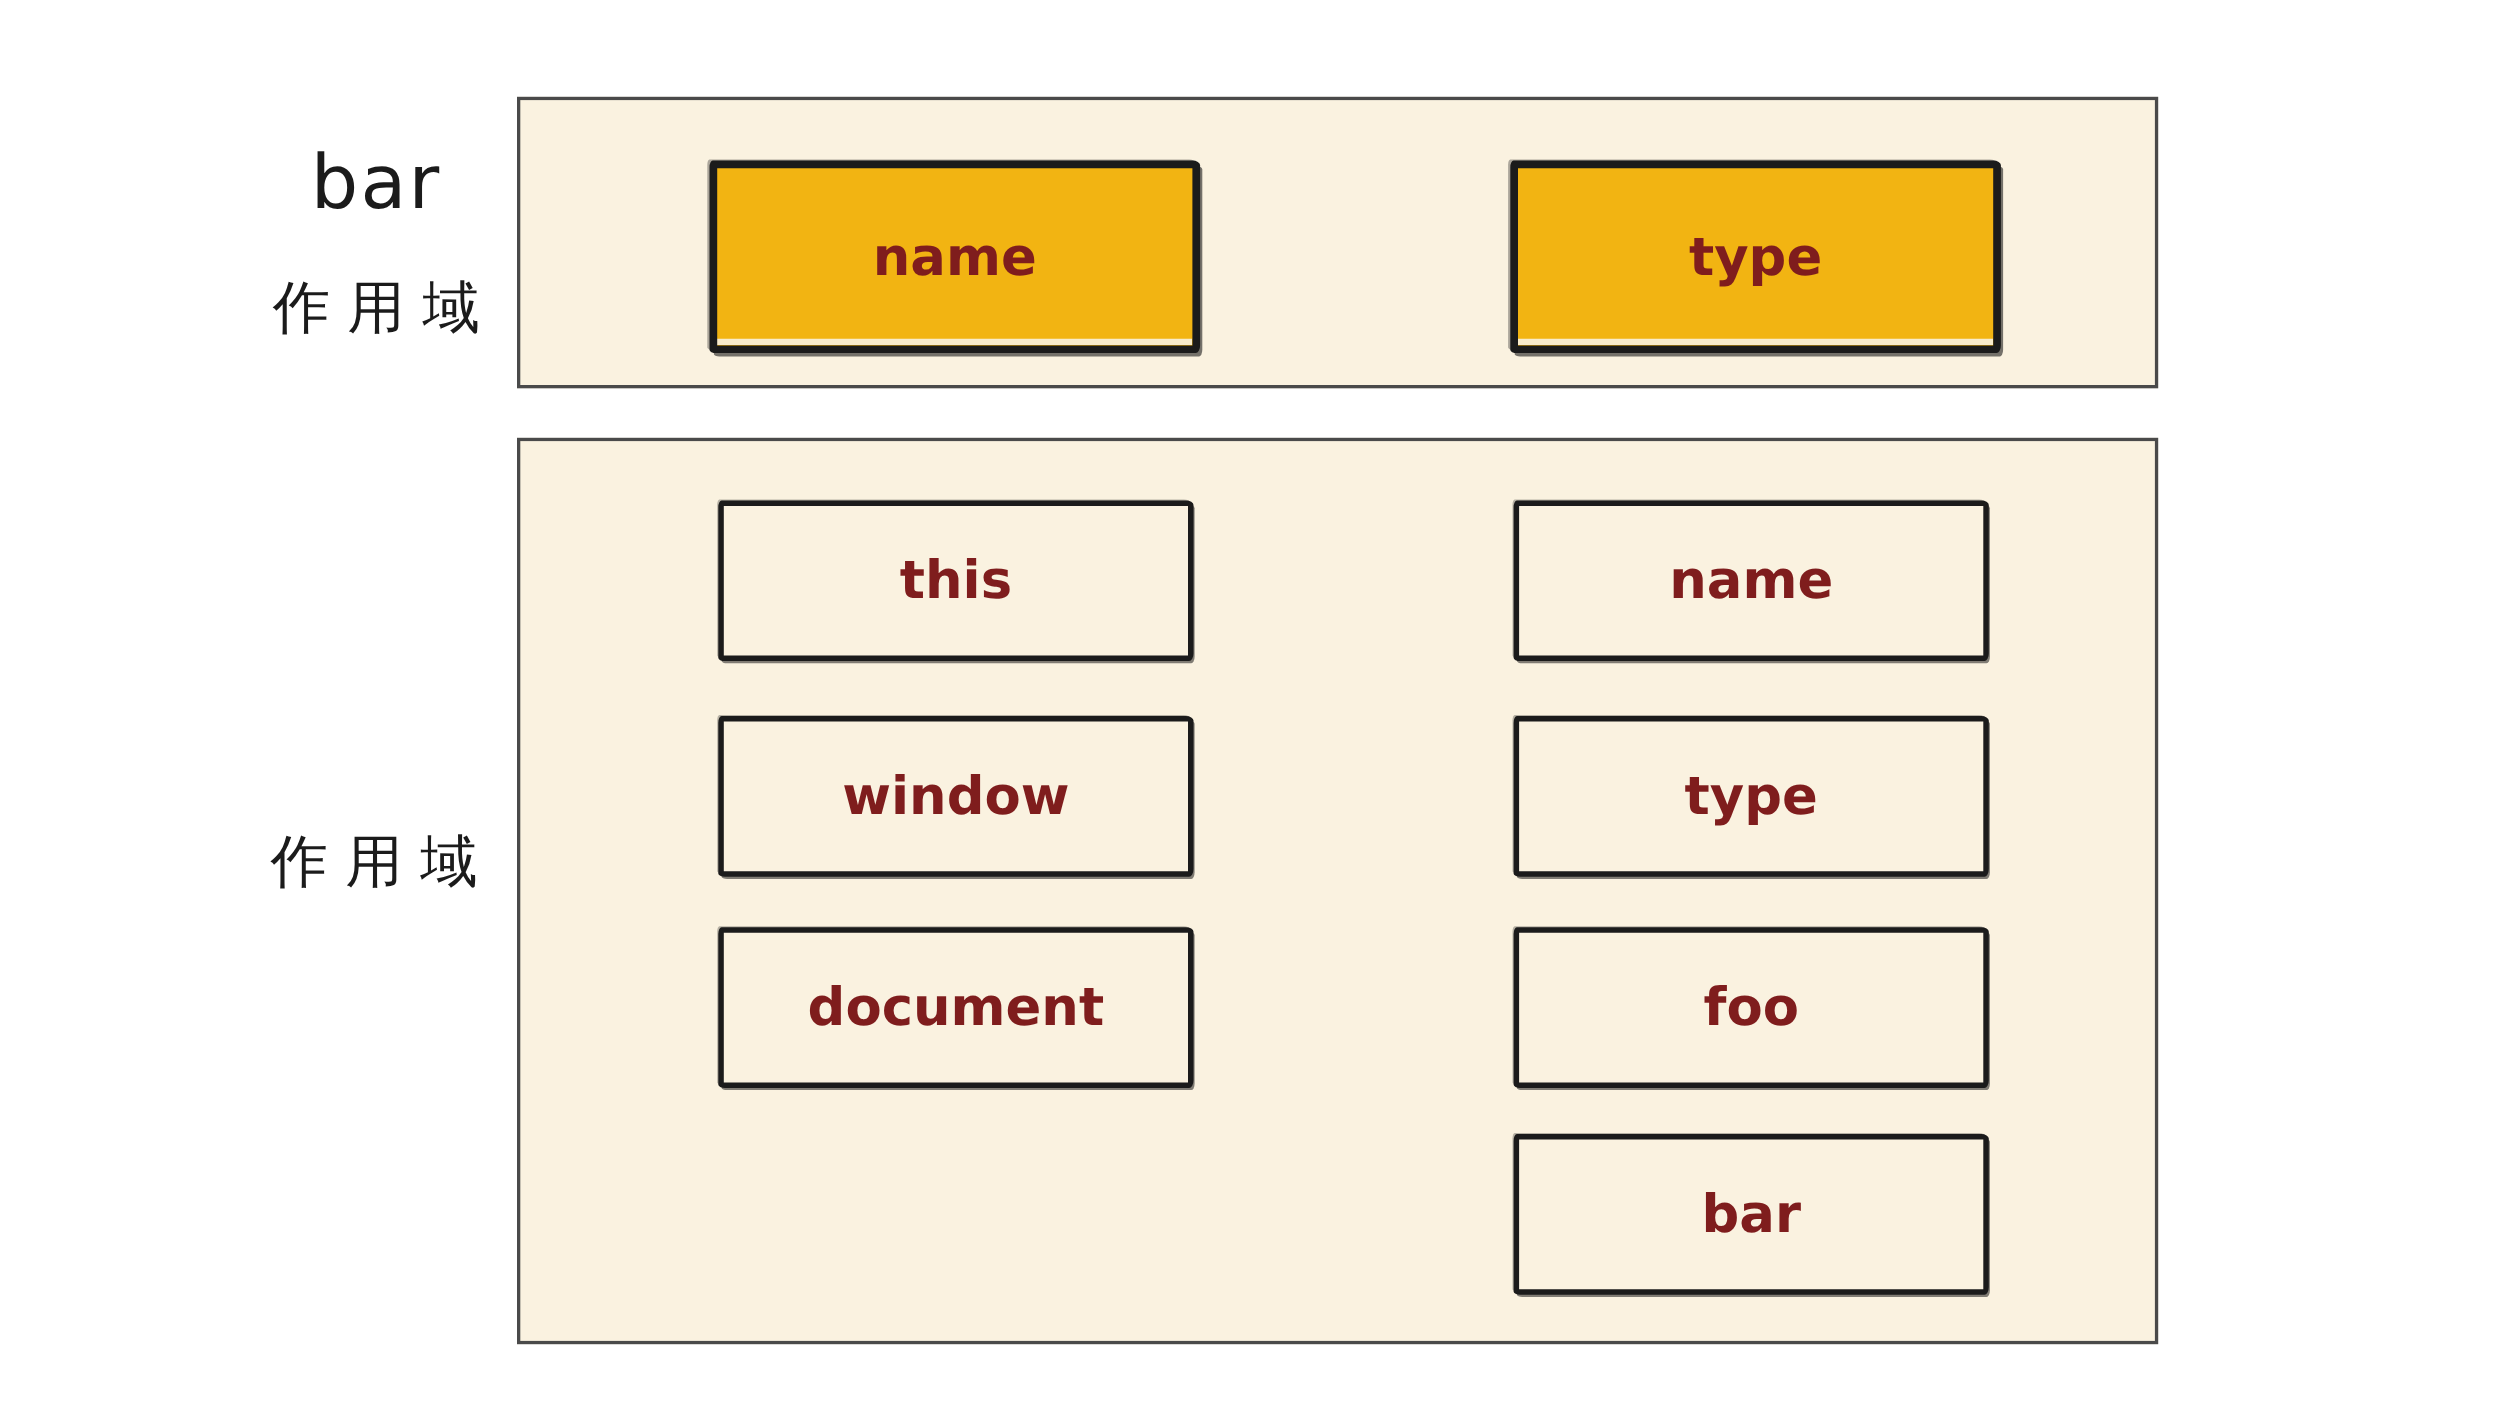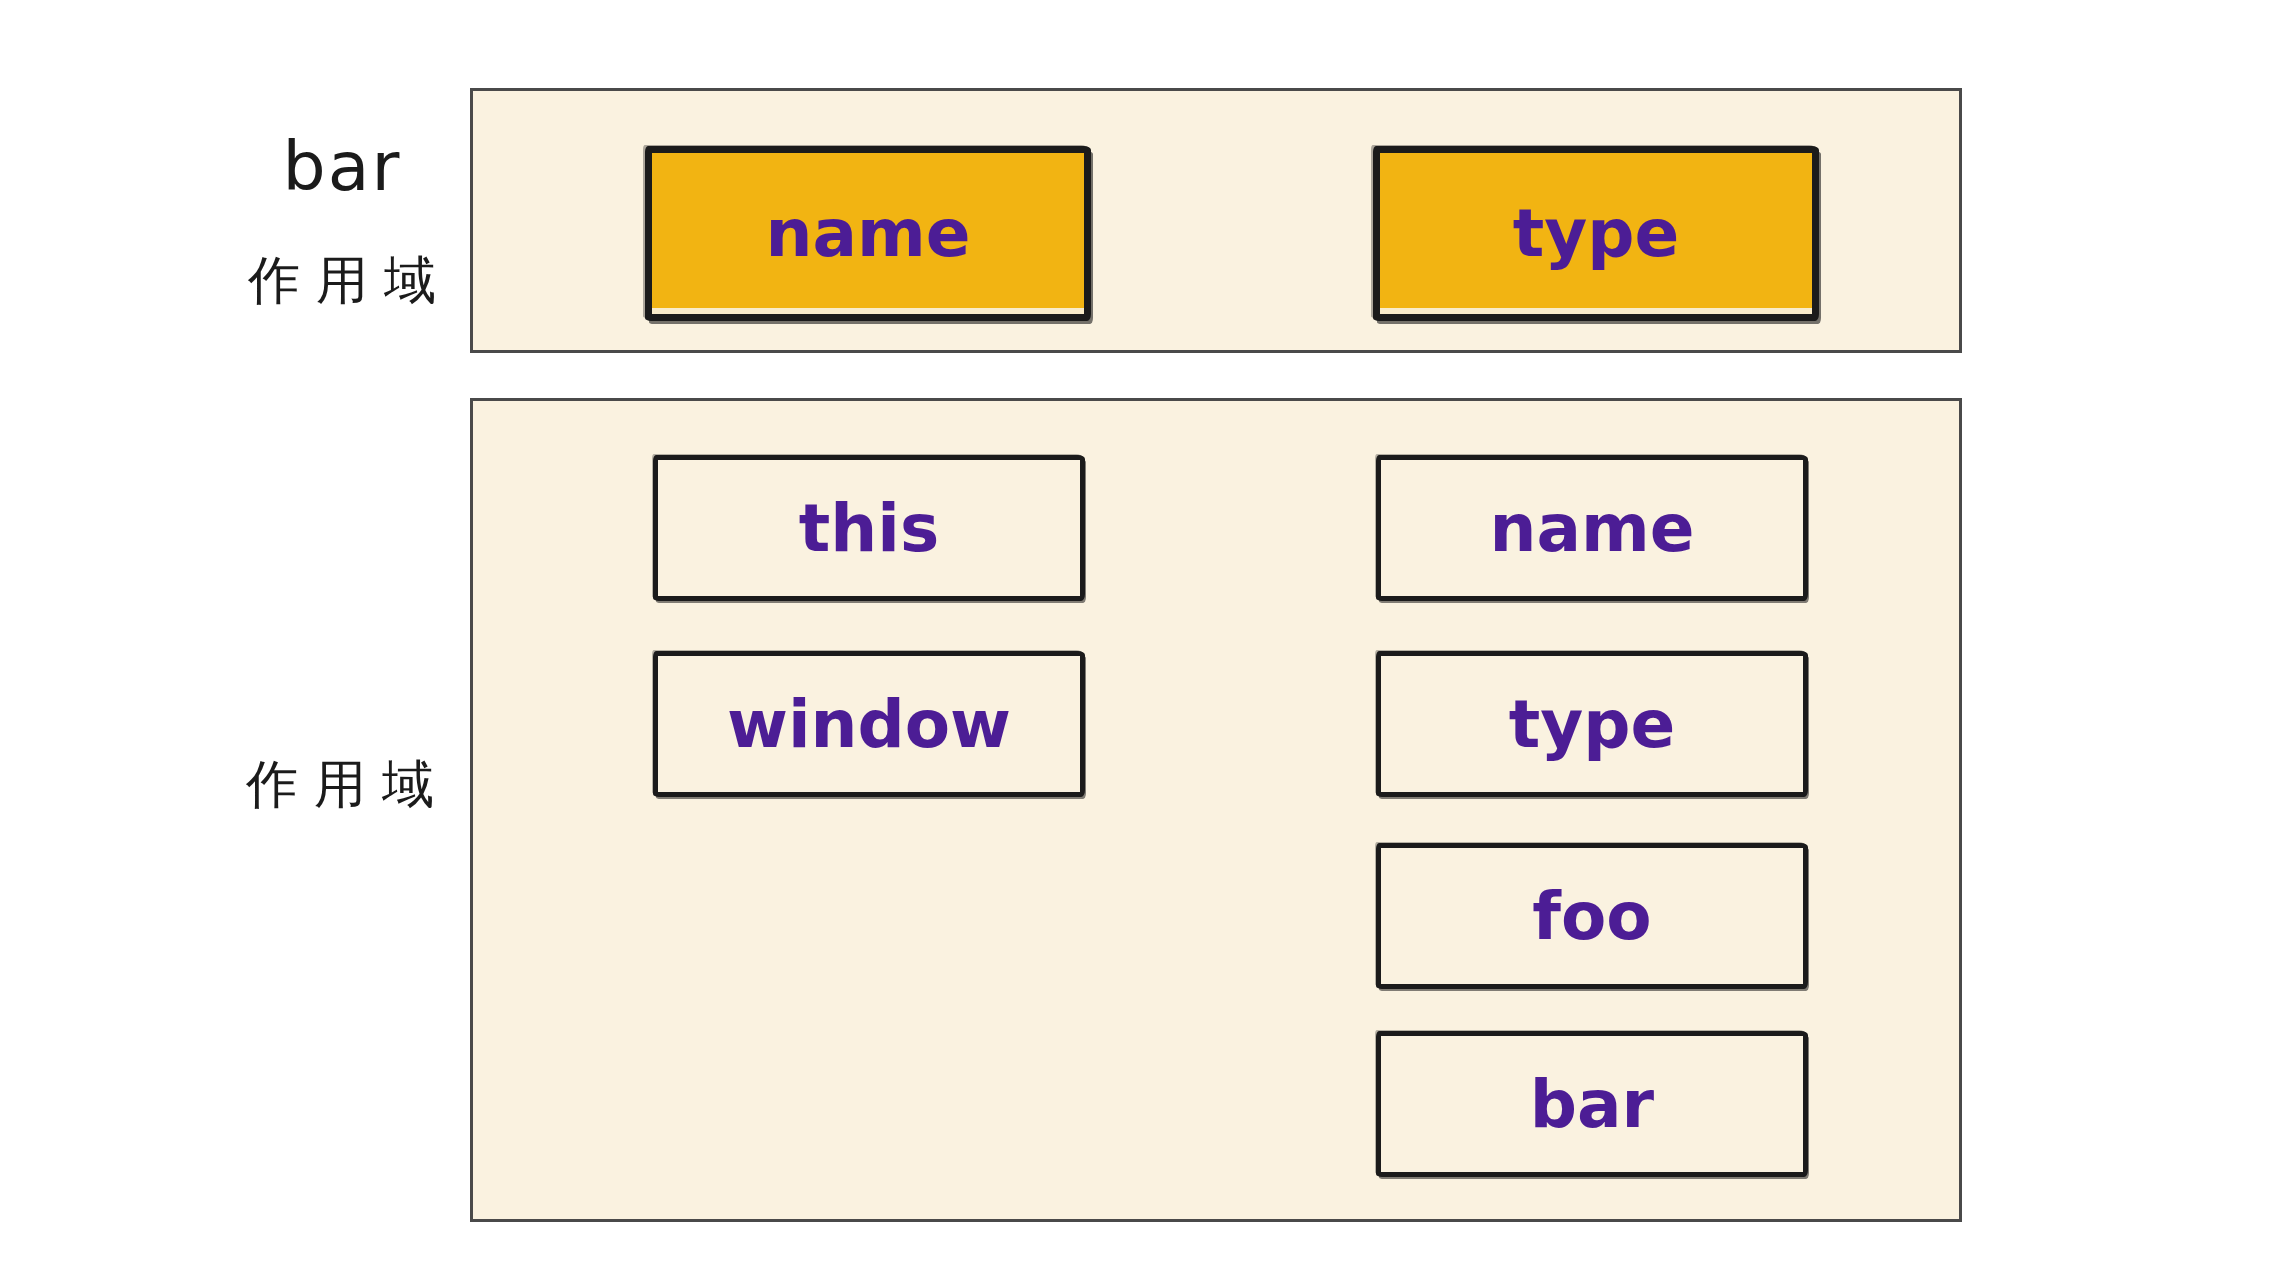--- a/index.html
+++ b/index.html
@@ -55,23 +55,23 @@
   .panel.top-panel    { top: 88px;  height: 265px; }
   .panel.bottom-panel { top: 398px; height: 824px; }
 
   
   .sbox {
     position: absolute;
     box-sizing: border-box;
     display: flex;
     align-items: center;
     justify-content: center;
-    font-size: 66px;
+    font-size: 48px;
     font-weight: bold;
-    color: #4c1d95;
+    color: #7f1d1d;
     border: 5px solid var(--ink, #1b1b1b);
     border-radius: 3px 7px 4px 6px / 6px 4px 7px 3px;
     box-shadow:
       2px 3px 0 -1px rgba(27, 27, 27, 0.55),
       -2px -2px 0 -1px rgba(27, 27, 27, 0.30);
     background: var(--panel-bg, #faf2e0);
   }
   .sbox.yellow {
     background: var(--highlight, #f2b412);
     border-width: 7px;
@@ -109,20 +109,21 @@
     <div class="sbox yellow y-right">type</div>
   </div>
 
   <div class="label-block bottom">
     <div class="label-zh">作用域</div>
   </div>
 
   <div class="panel bottom-panel">
     <div class="sbox plain col-left row-1">window</div>
     <div class="sbox plain col-left row-0">this</div>
+    <div class="sbox plain col-left row-2">document</div>
 
     <div class="sbox plain col-right row-0">name</div>
     <div class="sbox plain col-right row-1">type</div>
     <div class="sbox plain col-right row-2">foo</div>
     <div class="sbox plain col-right row-3">bar</div>
   </div>
 
 </div>
 
 </body></html>

